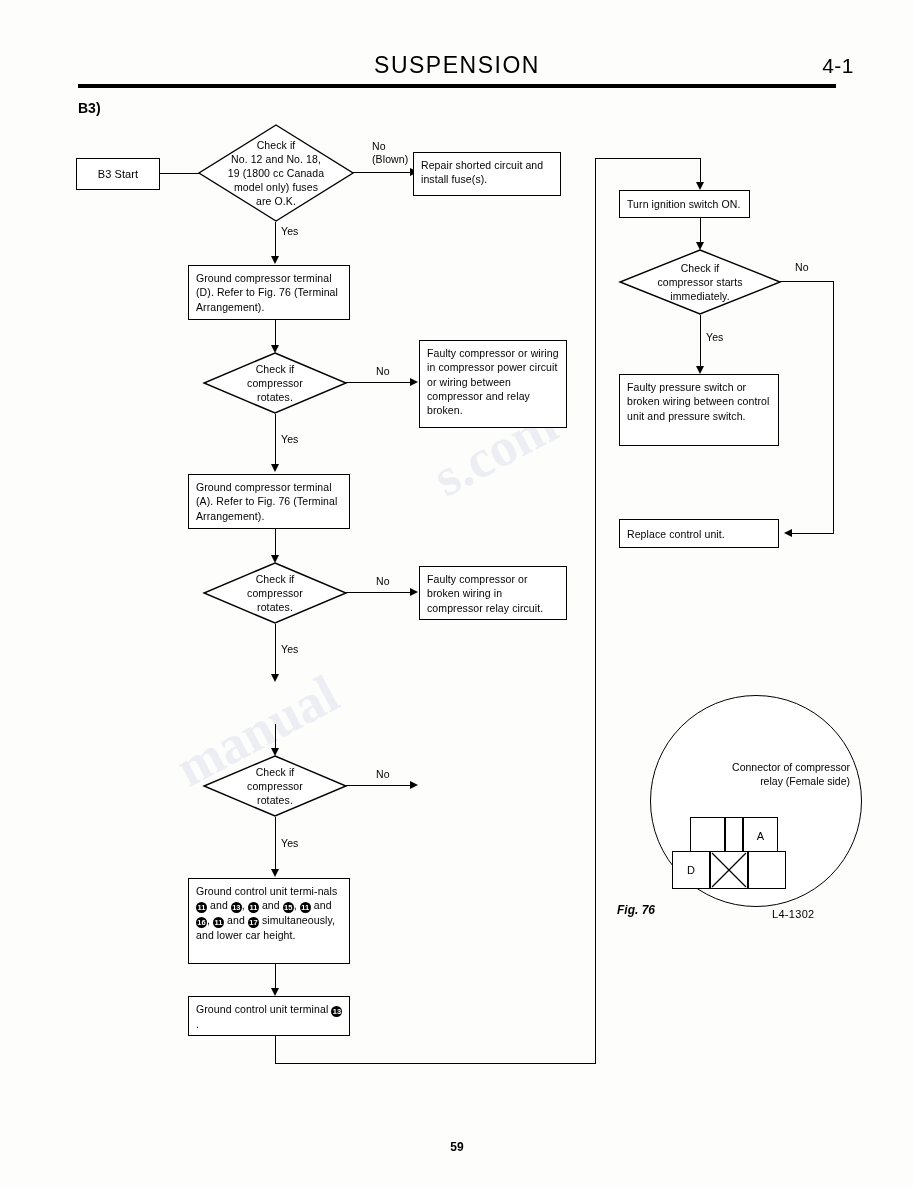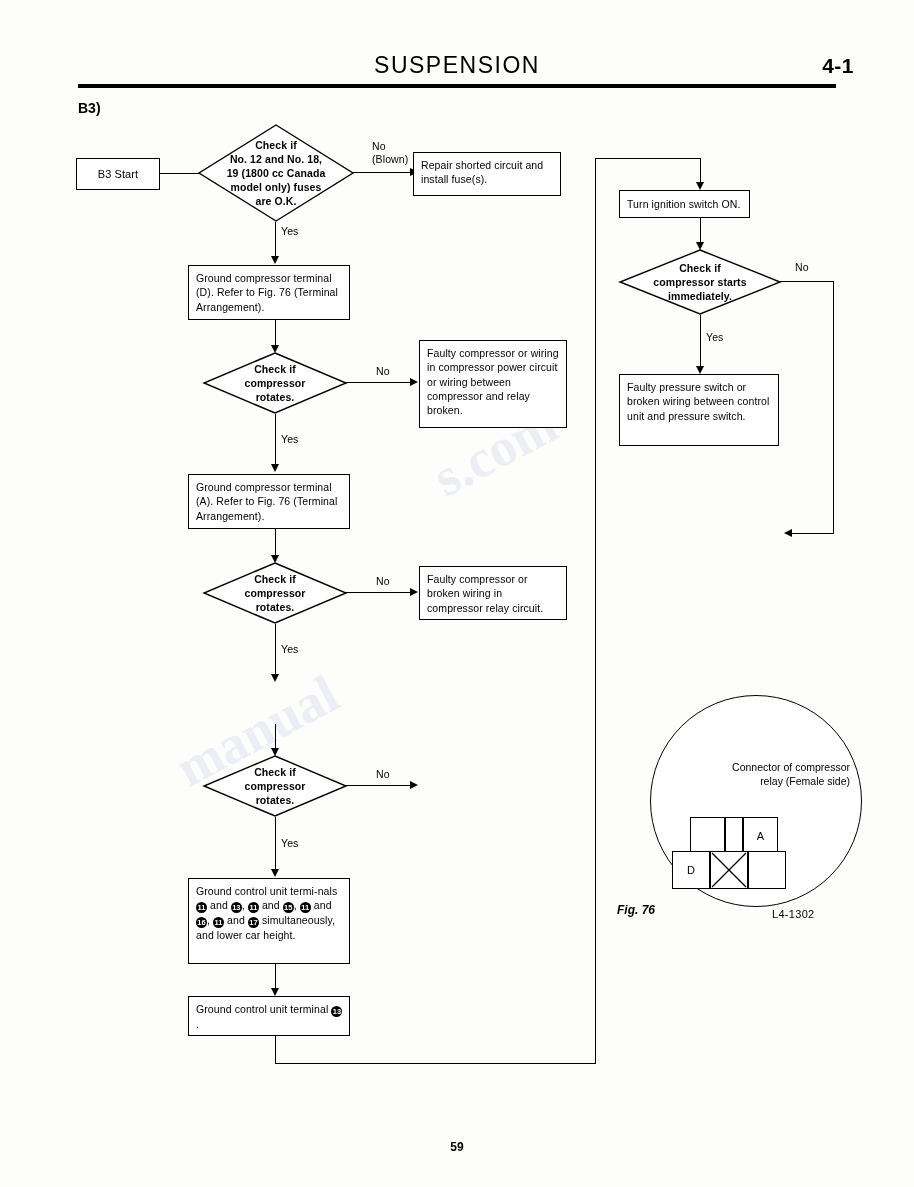--- a/index.html
+++ b/index.html
@@ -9,21 +9,21 @@
     color:#000;
   }
   .page{position:absolute;left:0;top:0;width:914px;height:1187px;background:#fdfdfb;}
 
   
   .hdr-title{
     position:absolute;left:0;top:52px;width:914px;text-align:center;
     font-size:23px;letter-spacing:1.5px;font-weight:400;
   }
   .hdr-page{
-    position:absolute;right:60px;top:54px;font-size:21px;font-weight:700;letter-spacing:0.5px;
+    position:absolute;right:60px;top:54px;font-size:21px;font-weight:400;letter-spacing:0.5px;
   }
   .hdr-rule{
     position:absolute;left:78px;top:84px;width:758px;height:4px;background:#000;
   }
   .section-label{
     position:absolute;left:78px;top:100px;font-size:14px;font-weight:700;
   }
   .footer-page{
     position:absolute;left:0;top:1140px;width:914px;text-align:center;
     font-size:12px;font-weight:700;
@@ -32,21 +32,21 @@
   
   .node{position:absolute;box-sizing:border-box;background:#fff;}
   .box{
     border:1.3px solid #000;
     font-size:10.5px;line-height:14.3px;
     padding:5px 6px 4px 7px;
     letter-spacing:0.1px;
   }
   .box.term{display:flex;align-items:center;justify-content:center;padding:0;font-size:11px;}
 
-  .diamond{position:absolute;font-weight:bold;}
+  .diamond{position:absolute;}
   .diamond svg{position:absolute;left:0;top:0;overflow:visible;}
   .diamond .dtext{
     position:absolute;left:0;top:0;width:100%;height:100%;
     display:flex;flex-direction:column;align-items:center;justify-content:center;
     font-size:10.5px;line-height:14px;text-align:center;letter-spacing:0.1px;
   }
 
   .lbl{position:absolute;font-size:10.5px;line-height:13px;letter-spacing:0.1px;}
 
   
@@ -256,20 +256,23 @@
   <div class="lbl" style="left:795px;top:261px;">No</div>
 
   <div class="ln lnv" style="left:700px;top:315px;width:1.3px;height:53px;"></div>
   <div class="arrow arr-down" style="left:696px;top:366px;"></div>
   <div class="lbl" style="left:706px;top:331px;">Yes</div>
 
   <div class="node box" style="left:619px;top:374px;width:160px;height:72px;">
     <span>Faulty pressure switch or broken wiring between control unit and pressure switch.</span>
   </div>
 
+  <div class="node box" style="left:619px;top:519px;width:160px;height:29px;display:flex;align-items:center;">
+    <span>Replace control unit.</span>
+  </div>
 
   <div class="fig-circle" style="left:650px;top:695px;width:210px;height:210px;"></div>
 
   <div class="fig-label" style="left:660px;top:760px;width:190px;">
     <span>Connector of compressor</span><br>
     <span>relay (Female side)</span>
   </div>
 
   <div class="cell" style="left:690px;top:817px;width:35px;height:37px;"></div>
   <div class="cell" style="left:725px;top:817px;width:18px;height:37px;"></div>

